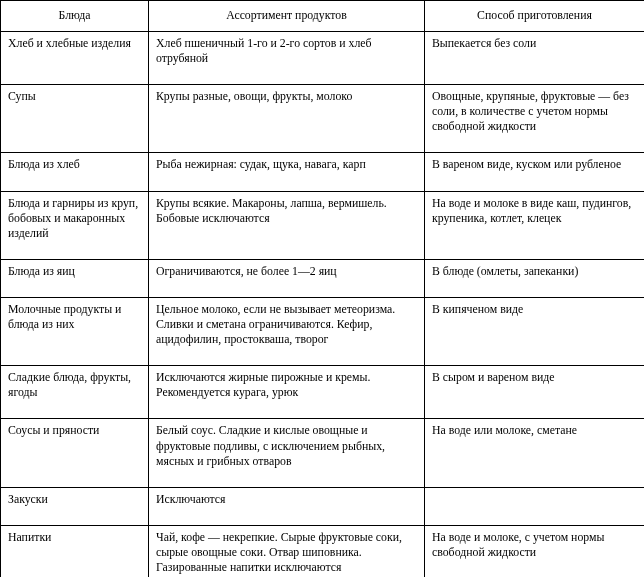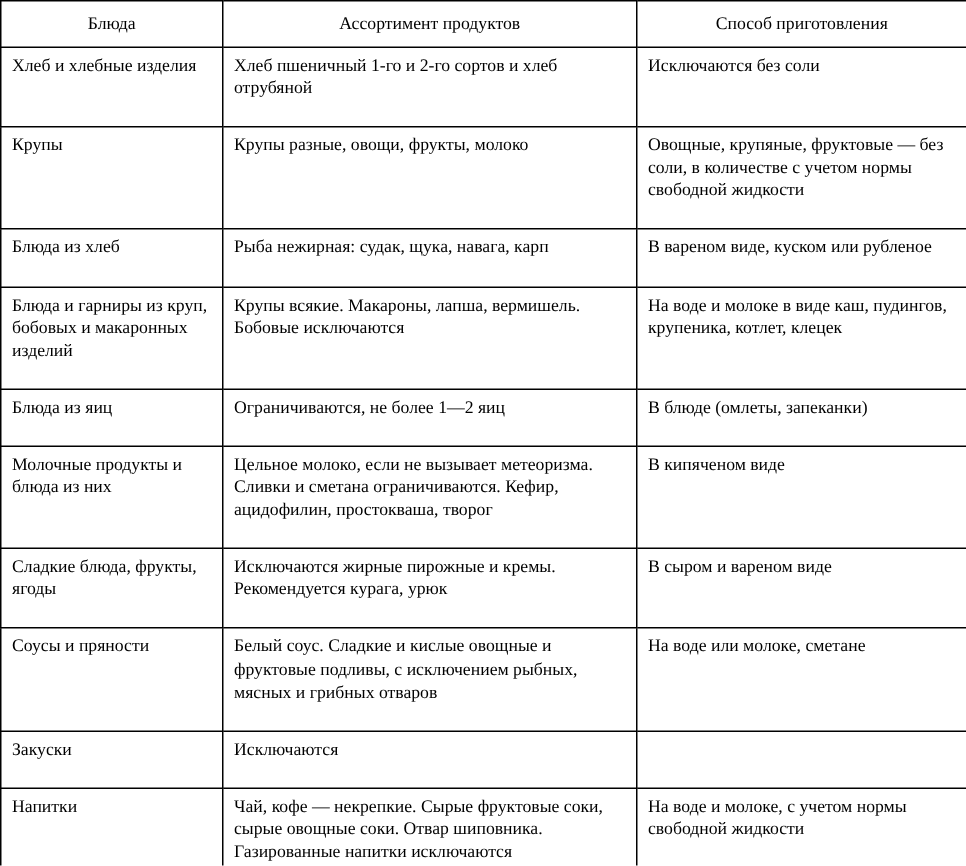--- a/index.html
+++ b/index.html
@@ -56,24 +56,24 @@
       <tr>
         <th>Блюда</th>
         <th>Ассортимент продуктов</th>
         <th>Способ приготовления</th>
       </tr>
     </thead>
     <tbody id="tbody">
         <tr>
           <td>Хлеб и хлебные изделия</td>
           <td>Хлеб пшеничный 1-го и 2-го сортов и хлеб отрубяной</td>
-          <td>Исключаются без соли</td>
+          <td>Выпекается без соли</td>
         </tr>
         <tr>
-          <td>Крупы</td>
+          <td>Супы</td>
           <td>Крупы разные, овощи, фрукты, молоко</td>
           <td>Овощные, крупяные, фруктовые — без соли, в количестве с учетом нормы свободной жидкости</td>
         </tr>
         <tr>
           <td>Блюда из хлеб</td>
           <td>Рыба нежирная: судак, щука, навага, карп</td>
           <td>В вареном виде, куском или рубленое</td>
         </tr>
         <tr>
           <td>Блюда и гарниры из круп, бобовых и макаронных изделий</td>

